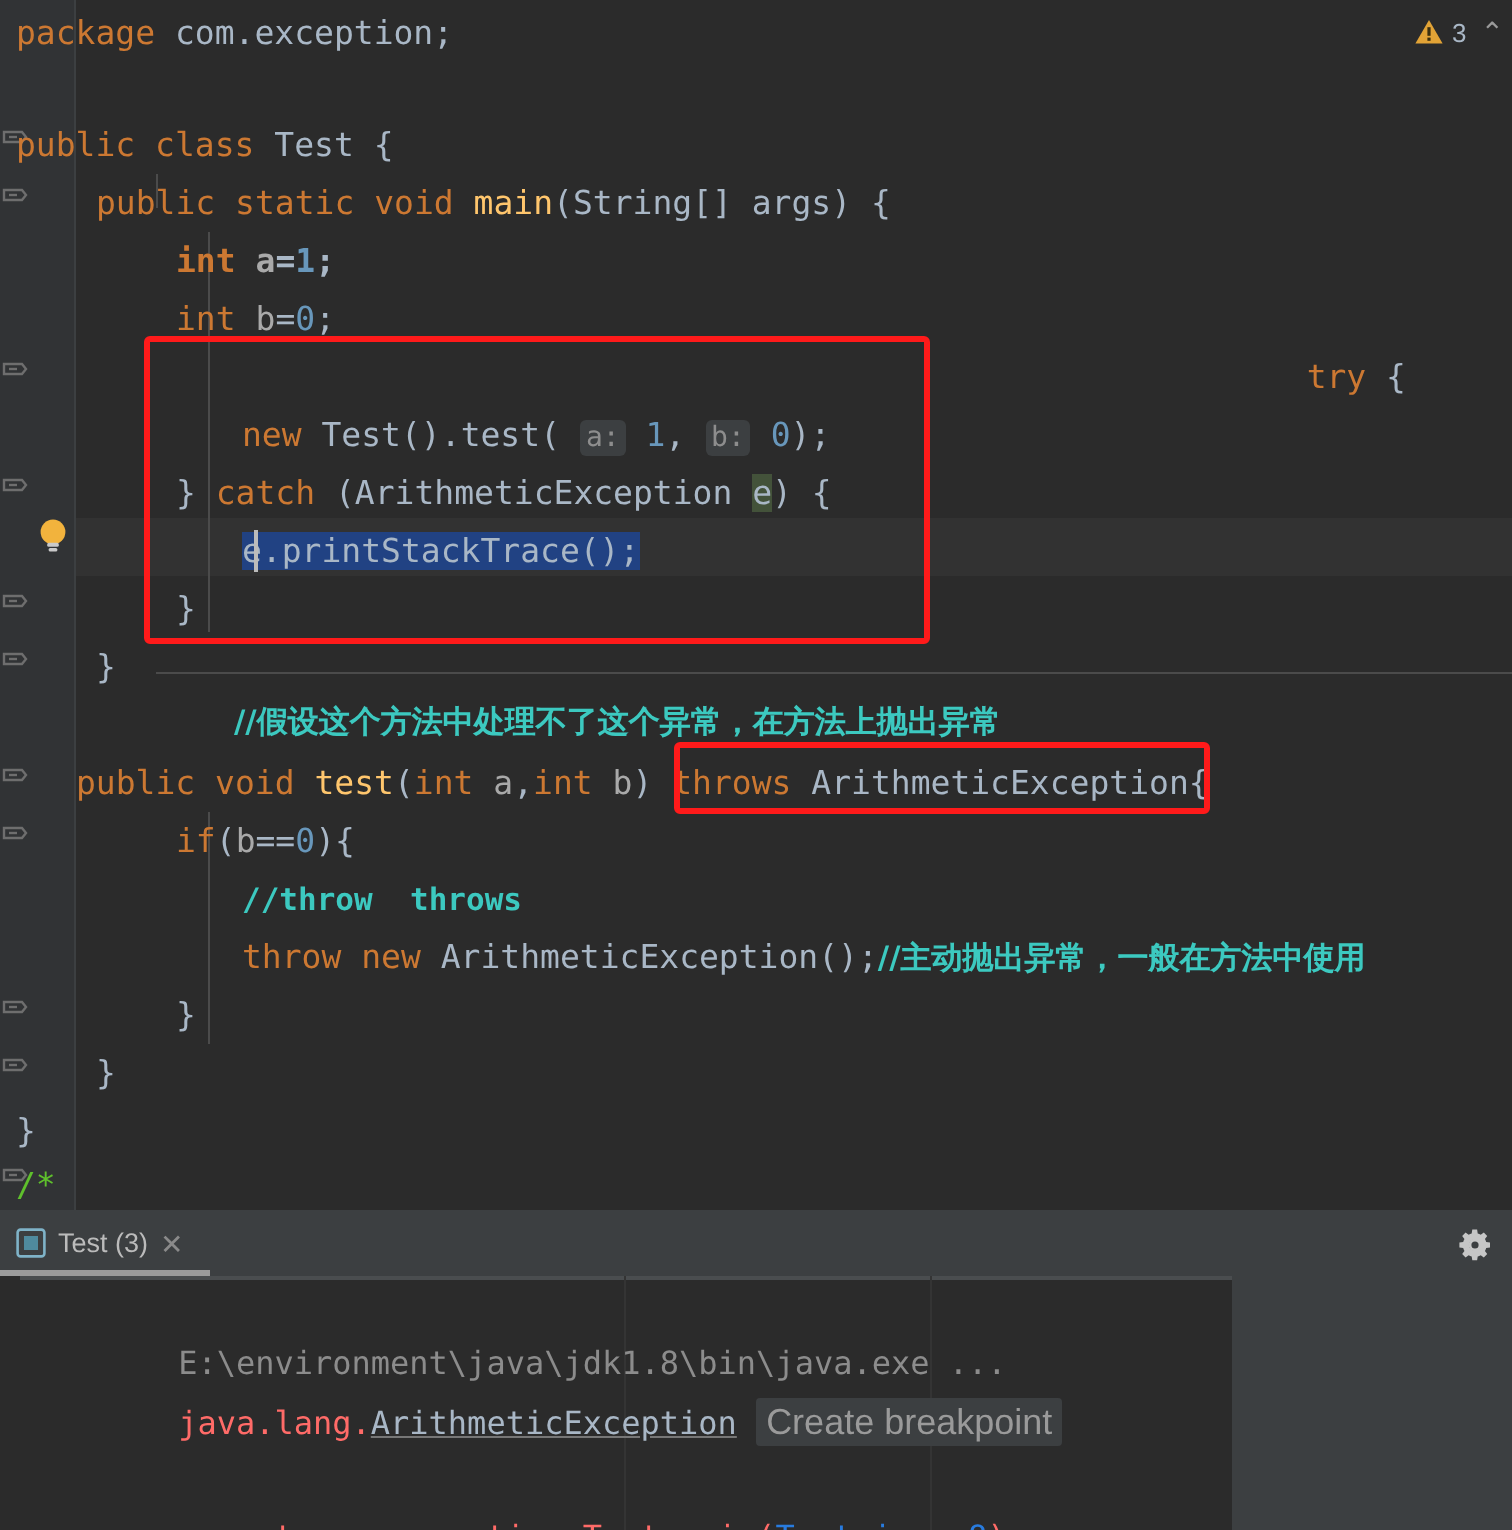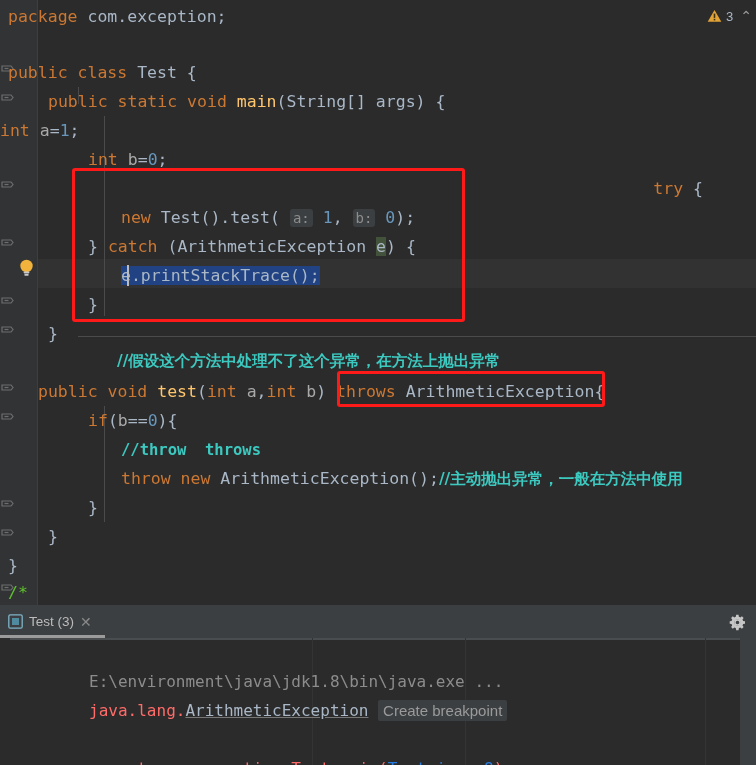--- a/index.html
+++ b/index.html
@@ -151,39 +151,39 @@
     font-family: "Liberation Sans", sans-serif;
     line-height: 1;
   }
   .gear-btn {
     position: absolute; right: 9px; top: 7px;
     width: 20px; height: 20px;
     display:flex; align-items:center; justify-content:center;
   }
   .console {
     position: absolute; left: 0; top: 33px;
-    width: 740px; height: 127px;
+    width: 616px; height: 127px;
     background: #2b2b2b;
     overflow: hidden;
   }
   .cln {
     position: absolute; left: 0;
     width: 756px; height: 28px;
     line-height: 28px;
     font-size: 16px;
     white-space: pre;
     font-family: "DejaVu Sans Mono", monospace;
   }
   .c-dim { color: #8c8c8c; }
   .c-err { color: #ff6b68; }
   .c-lnk { color: #287bde; text-decoration: underline; }
   .c-exc { color: #a9b7c6; text-decoration: underline; text-decoration-color:#777; }
   .c-bp {
     background: #3c3f41; color: #9a9a9a;
-    font-size: 15px; padding: 2px 5px; border-radius: 2px;
+    font-size: 18px; padding: 2px 5px; border-radius: 2px;
     font-family: "Liberation Sans", sans-serif;
     margin-top: 14px;
   }
   
   .cmark {
     position: absolute; top: 0;
     width: 1px; height: 127px;
     background: #343434;
   }
   .ctop {
@@ -288,21 +288,21 @@
     <div style="position:absolute;left:78px;top:336px;width:678px;height:1px;background:#4b4b4b;"></div>
 
     <div class="code">
 
       <div class="ln" style="top:2px; padding-left:8px;"><span class="kw">package</span><span class="ident"> com.exception;</span></div>
 
       <div class="ln" style="top:58px; padding-left:8px;"><span class="kw">public</span><span> </span><span class="kw">class</span><span> </span><span class="ident">Test</span><span class="brk"> {</span></div>
 
       <div class="ln" style="top:87px; padding-left:48px;"><span class="kw">public</span><span> </span><span class="kw">static</span><span> </span><span class="kw">void</span><span> </span><span class="meth">main</span><span class="brk">(</span><span class="ident">String[] args</span><span class="brk">) {</span></div>
 
-      <div class="ln" style="top:116px; "><span class="kw">int</span><span> </span><span class="param">a</span><span class="brk">=</span><span class="num">1</span><span class="brk">;</span></div>
+      <div class="ln" style="top:116px; padding-left:88px;font-weight:bold;"><span class="kw">int</span><span> </span><span class="param">a</span><span class="brk">=</span><span class="num">1</span><span class="brk">;</span></div>
 
       <div class="ln" style="top:145px; padding-left:88px;"><span class="kw">int</span><span> </span><span class="param">b</span><span class="brk">=</span><span class="num">0</span><span class="brk">;</span></div>
 
       <div class="ln" style="top:174px; padding-left:88px;text-align:right;"><span class="kw">try</span><span class="brk"> {</span></div>
 
       <div class="ln" style="top:203px; padding-left:121px;"><span class="kw">new</span><span> </span><span class="ident">Test</span><span class="brk">().</span><span class="ident">test</span><span class="brk">( </span><span class="hint">a:</span><span class="num"> 1</span><span class="brk">, </span><span class="hint">b:</span><span class="num"> 0</span><span class="brk">);</span></div>
 
       <div class="ln" style="top:232px; padding-left:88px;"><span class="brk">} </span><span class="kw">catch</span><span class="brk"> (</span><span class="ident">ArithmeticException</span><span> </span><span class="occ ident">e</span><span class="brk">) {</span></div>
 
       <div class="ln" style="top:261px; padding-left:121px;"><span class="sel">e.printStackTrace();</span></div>

